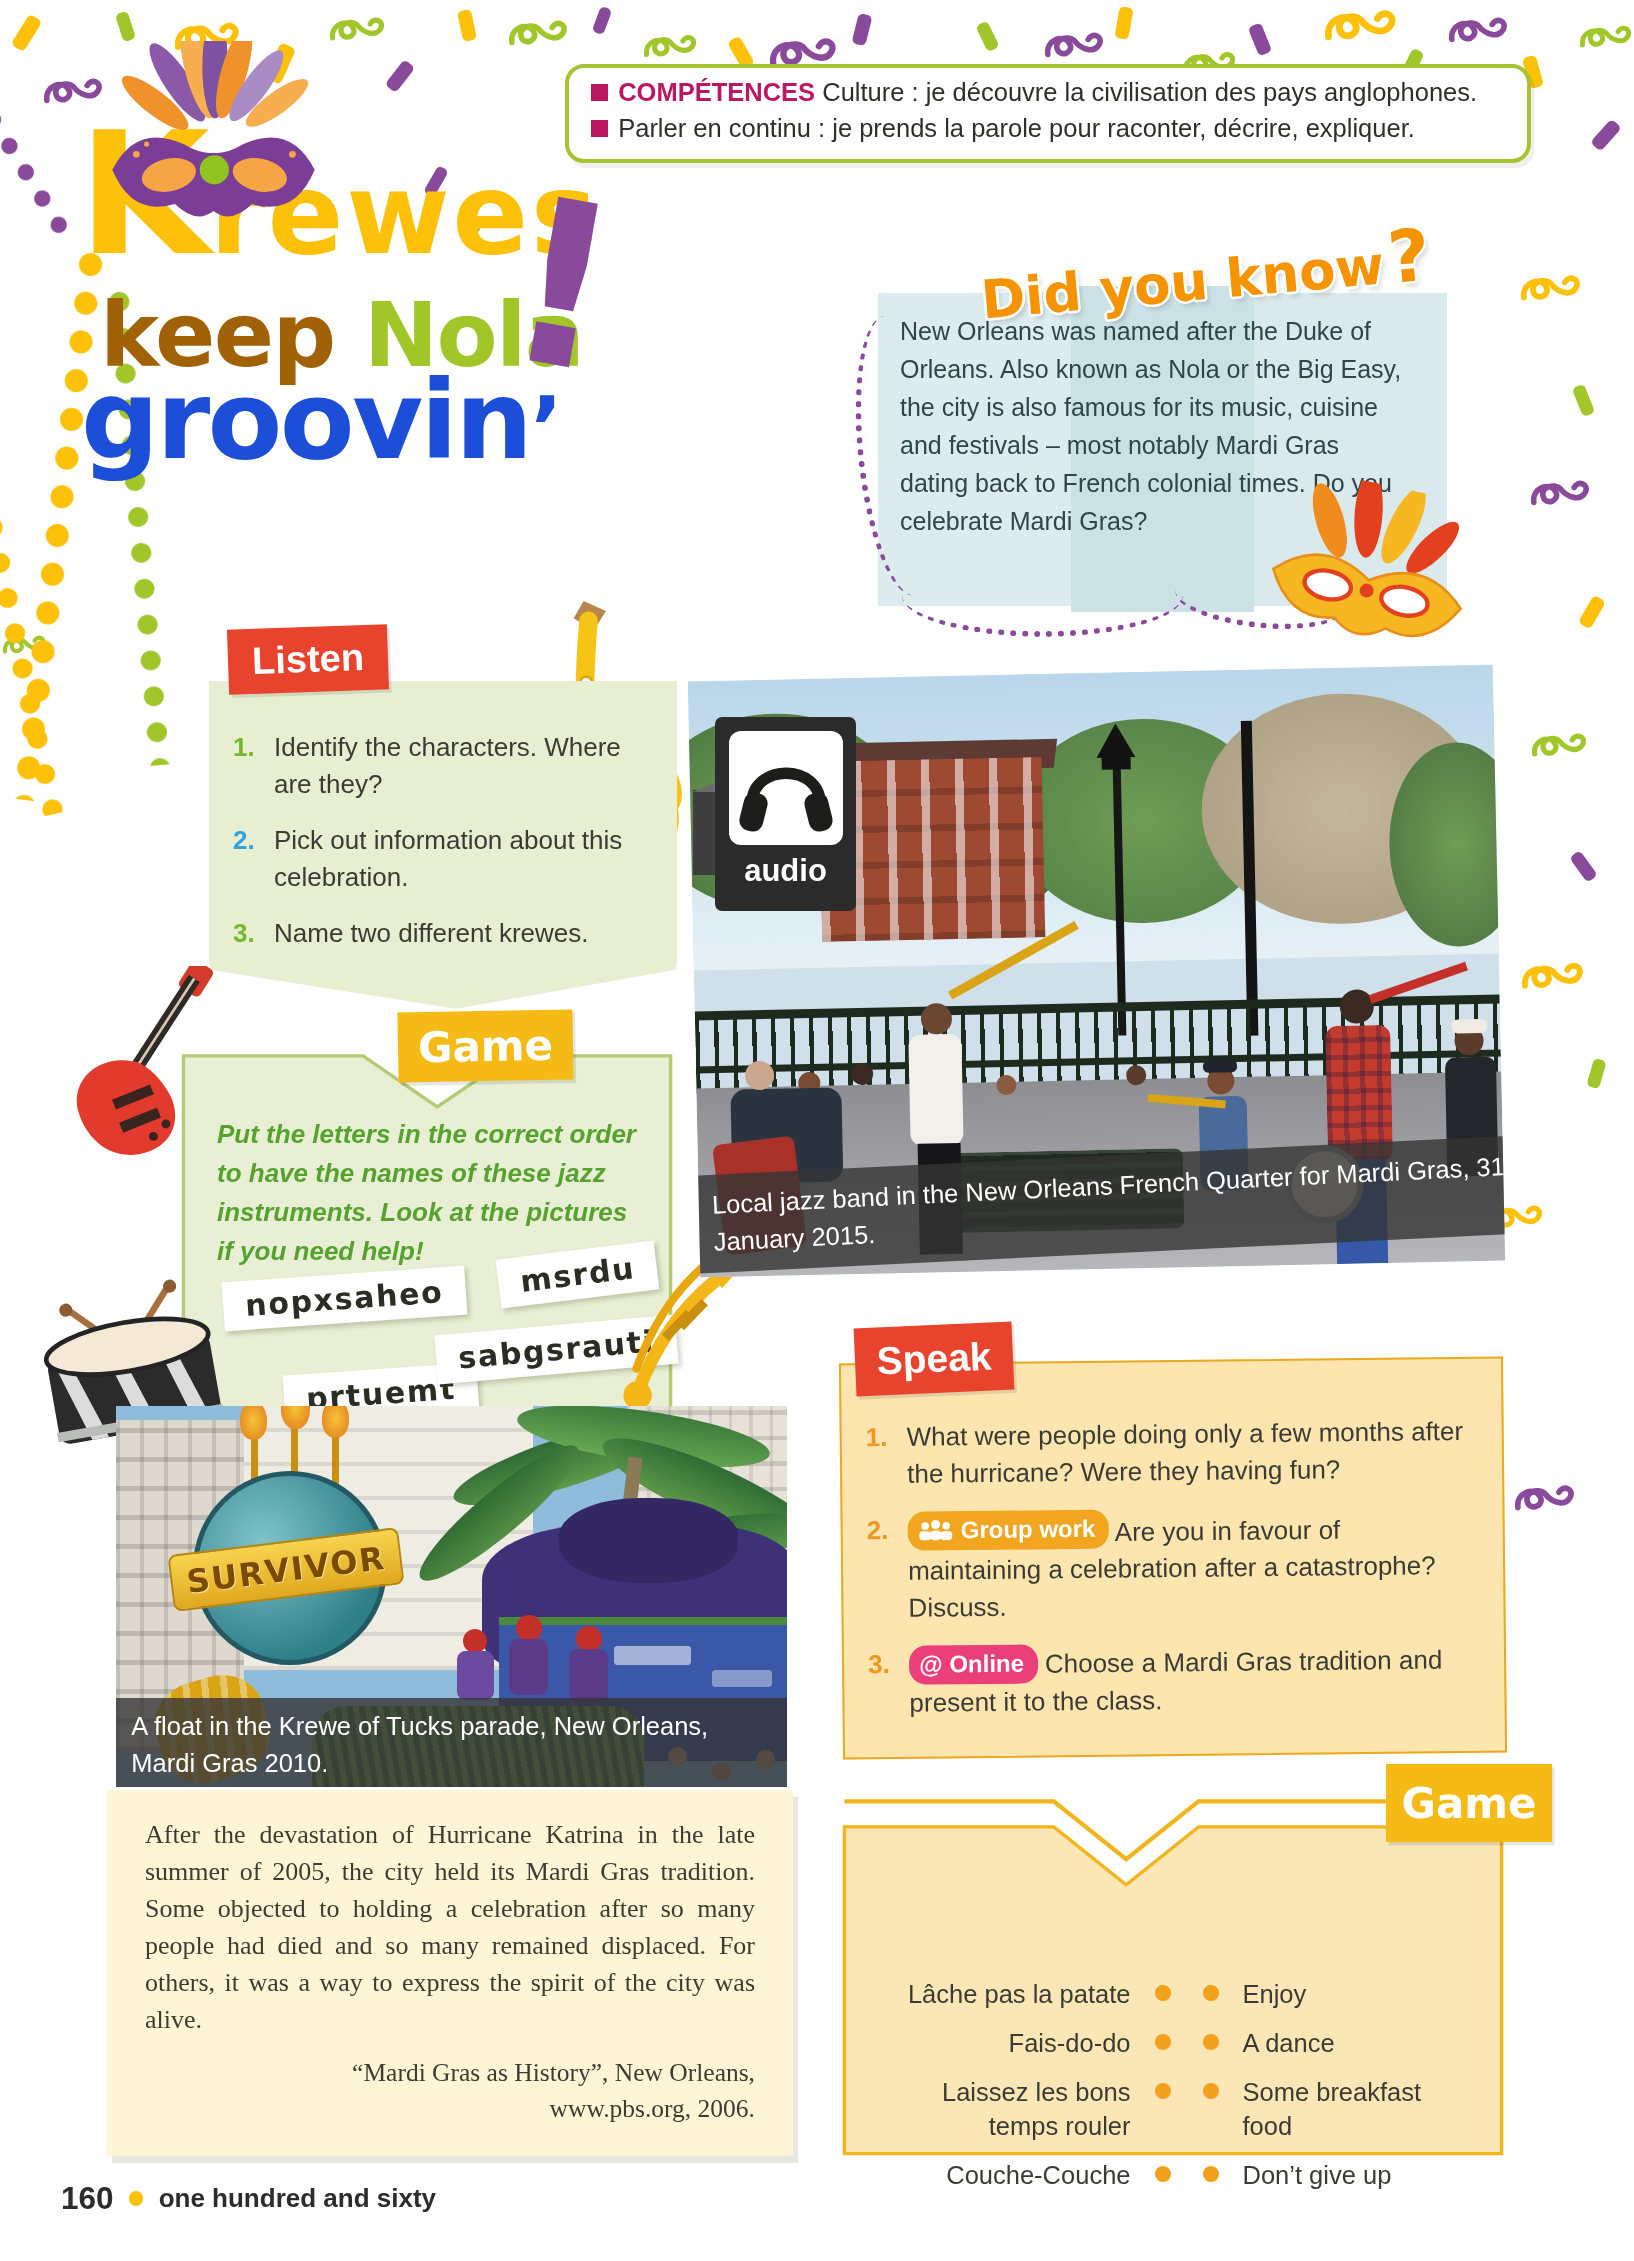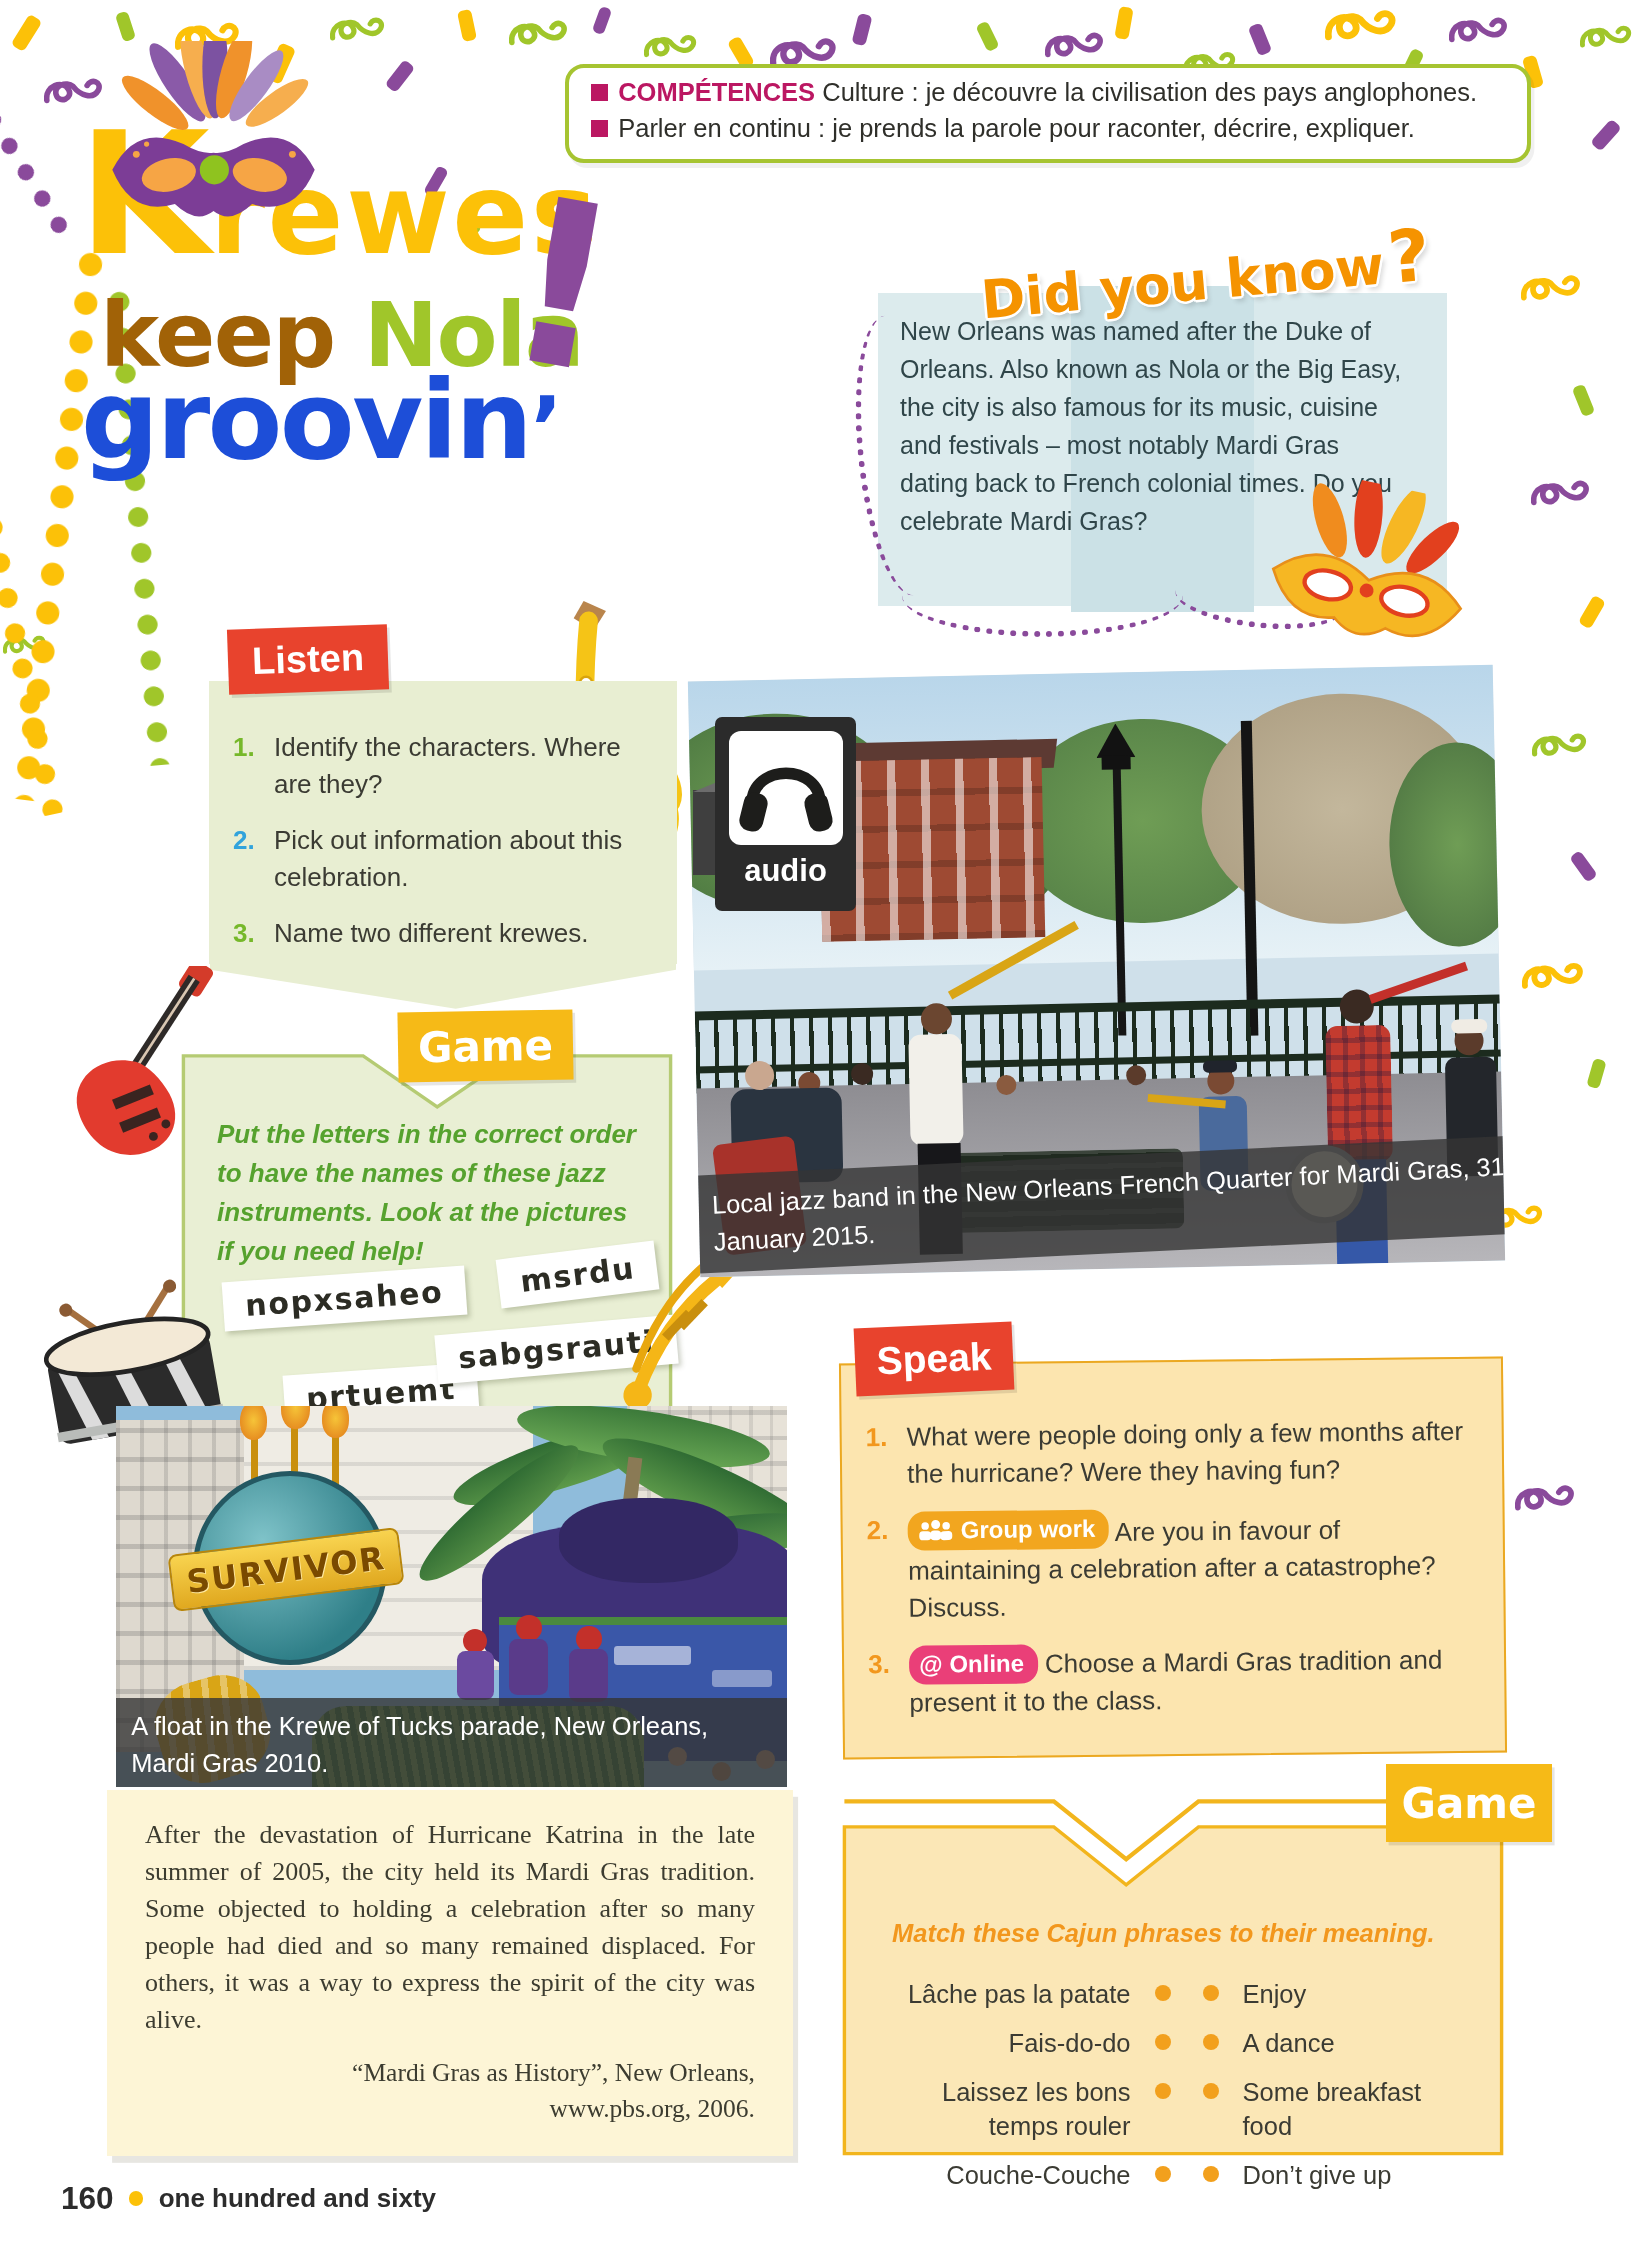--- a/index.html
+++ b/index.html
@@ -460,21 +460,20 @@
       <div>“Mardi Gras as History”, New Orleans,</div>
       <div>www.pbs.org, 2006.</div>
     </div>
   </div>
 
   <div class="abs" style="left:841px;top:1786px;width:664px;height:371px;">
     <svg class="abs" style="left:0;top:0;" width="664" height="371" viewBox="0 0 780 436" preserveAspectRatio="none">
       <polyline points="4,18 250,18 335,86 420,18 776,18" fill="none" stroke="#f2b51d" stroke-width="5"></polyline>
       <path d="M4,48 L250,48 L335,116 L420,48 L776,48 L776,432 L4,432 Z" fill="#fbe7b6" stroke="#f2b51d" stroke-width="4"></path>
     </svg>
-    <div class="abs" style="left:51px;top:133px;width:562px;font-size:25.5px;font-weight:700;font-style:italic;color:#f2971d;">Match these Cajun phrases to their meaning.</div>
     <div class="abs" style="left:25.5px;top:191px;width:604px;">
       <div class="match-row">
         <span class="l">Lâche pas la patate</span>
         <span class="dotcell">
             <span class="mdot"></span>
             <span class="mdot"></span>
           </span>
         <span class="r">Enjoy</span>
       </div>
       <div class="match-row">

